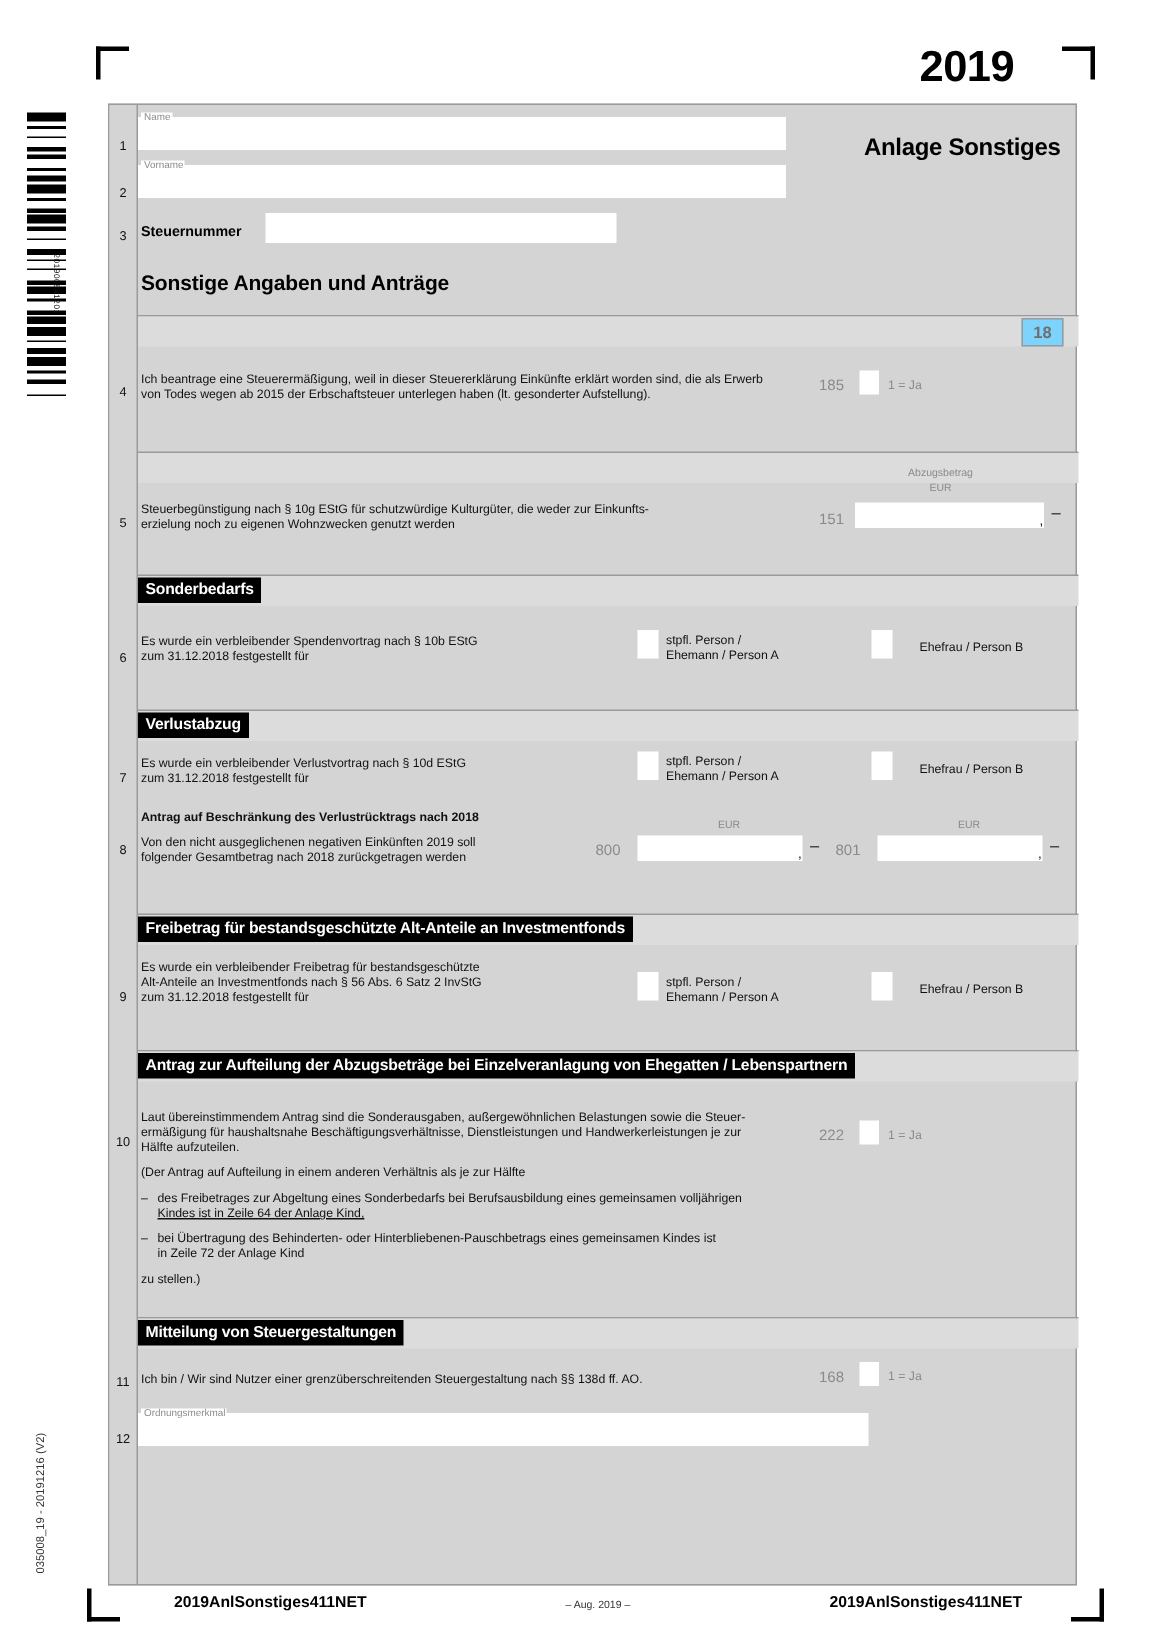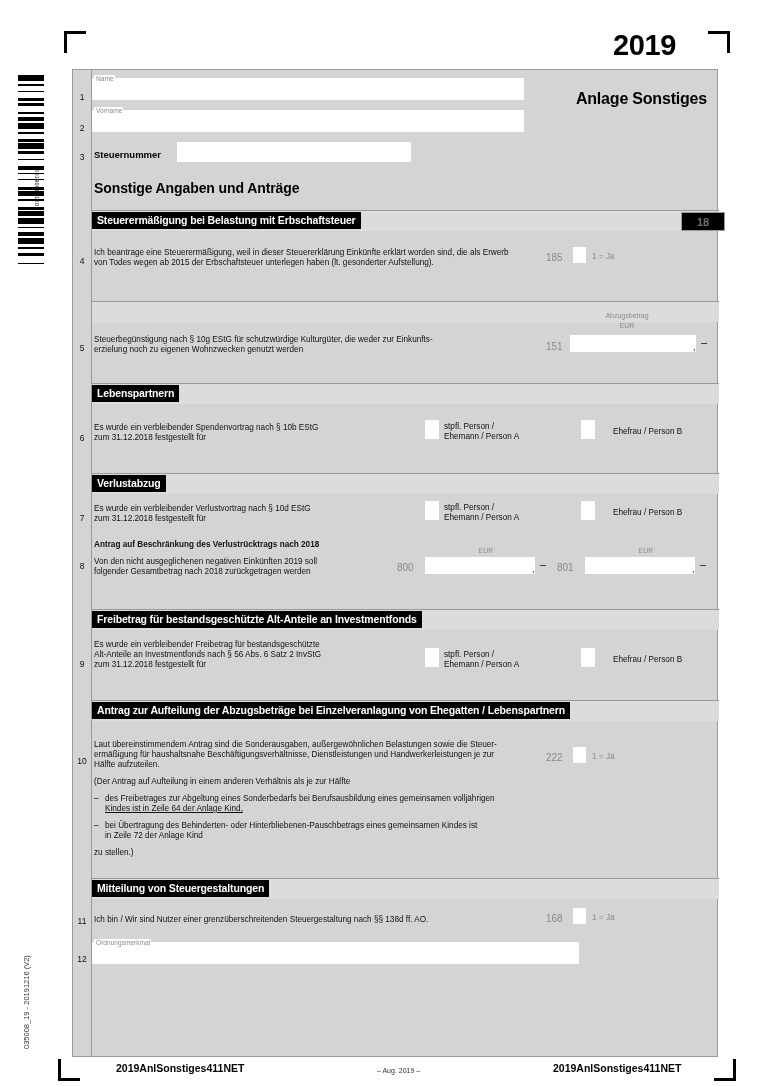--- a/index.html
+++ b/index.html
@@ -95,22 +95,22 @@
   .jabox{position:absolute;width:13px;height:16px;background:#fff;}
   .cbx{position:absolute;width:14px;height:19px;background:#fff;}
   .cblabel{position:absolute;font-size:8.2px;line-height:9.6px;color:#111;}
   .eurlab{position:absolute;font-size:7px;color:#8a8a8a;text-align:center;}
   .amount{position:absolute;height:17px;background:#fff;}
   .comma{position:absolute;font-size:9px;color:#111;}
   .minus{position:absolute;font-size:11px;color:#111;}
 
   
   .box18{
-    position:absolute;width:44px;height:19px;
-    border:1.5px solid #9a9a9a;background:#000000;
+    position:absolute;width:28px;height:19px;
+    border:1.5px solid #9a9a9a;background:#7dd3fc;
     font-size:11px;color:#6f6f6f;font-weight:bold;
     text-align:center;line-height:19px;box-sizing:border-box;
   }
 
   
   .foot{position:absolute;font-weight:bold;font-size:10.5px;}
   .footmid{position:absolute;font-size:7px;color:#333;}
 </style>
 </head>
 <body>
@@ -195,21 +195,20 @@
 
     <div class="stnr-label" style="left:21px;top:79px;">Steuernummer</div>
     <div class="wfield" style="left:104px;top:72px;width:234px;height:20px;"></div>
 
     <div class="anlage-title">Anlage Sonstiges</div>
 
     <div class="maintitle" style="left:21px;top:110px;">Sonstige Angaben und Anträge</div>
 
     <div class="sep" style="left:19px;top:140px;width:627px;"></div>
     <div class="lightband" style="left:19px;top:141px;width:627px;height:20px;"></div>
-    <div class="sechdr" style="left:19px;top:142px;">Steuerermäßigung bei Belastung mit Erbschaftsteuer</div>
     <div class="box18" style="left:608px;top:142px;">18</div>
 
     <div class="btxt" style="left:21px;top:178px;">Ich beantrage eine Steuerermäßigung, weil in dieser Steuererklärung Einkünfte erklärt worden sind, die als Erwerb</div>
     <div class="btxt" style="left:21px;top:188px;">von Todes wegen ab 2015 der Erbschaftsteuer unterlegen haben (lt. gesonderter Aufstellung).</div>
     <div class="code" style="left:473px;top:182px;">185</div>
     <div class="jabox" style="left:500px;top:177px;"></div>
     <div class="ja" style="left:519px;top:182px;">1 = Ja</div>
 
     <div class="sep" style="left:19px;top:231px;width:627px;"></div>
     <div class="lightband" style="left:19px;top:232px;width:627px;height:20px;"></div>
@@ -219,21 +218,21 @@
 
     <div class="eurlab" style="left:489px;top:242px;width:130px;">Abzugsbetrag</div>
     <div class="eurlab" style="left:489px;top:252px;width:130px;">EUR</div>
     <div class="code" style="left:473px;top:271px;">151</div>
     <div class="amount" style="left:497px;top:265px;width:126px;"></div>
     <div class="comma" style="left:620px;top:272px;">,</div>
     <div class="minus" style="left:628px;top:266px;">–</div>
 
     <div class="sep" style="left:19px;top:313px;width:627px;"></div>
     <div class="lightband" style="left:19px;top:314px;width:627px;height:20px;"></div>
-    <div class="sechdr" style="left:19px;top:315px;">Lebenspartnern</div>
+    <div class="sechdr" style="left:19px;top:315px;">Sonderbedarfs</div>
 
     <div class="btxt" style="left:21px;top:353px;">Es wurde ein verbleibender Spendenvortrag nach § 10b EStG</div>
     <div class="btxt" style="left:21px;top:363px;">zum 31.12.2018 festgestellt für</div>
 
     <div class="cbx" style="left:352px;top:350px;"></div>
     <div class="cblabel" style="left:371px;top:352px;">stpfl. Person /</div>
     <div class="cblabel" style="left:371px;top:362px;">Ehemann / Person A</div>
     <div class="cbx" style="left:508px;top:350px;"></div>
     <div class="cblabel" style="left:540px;top:357px;">Ehefrau / Person B</div>
 

